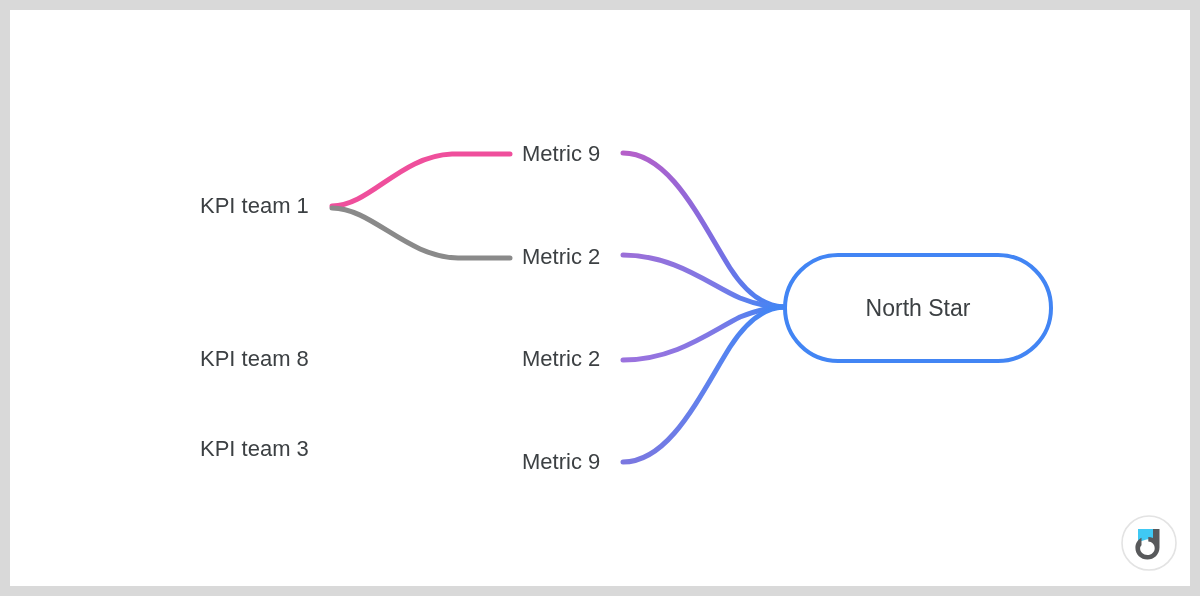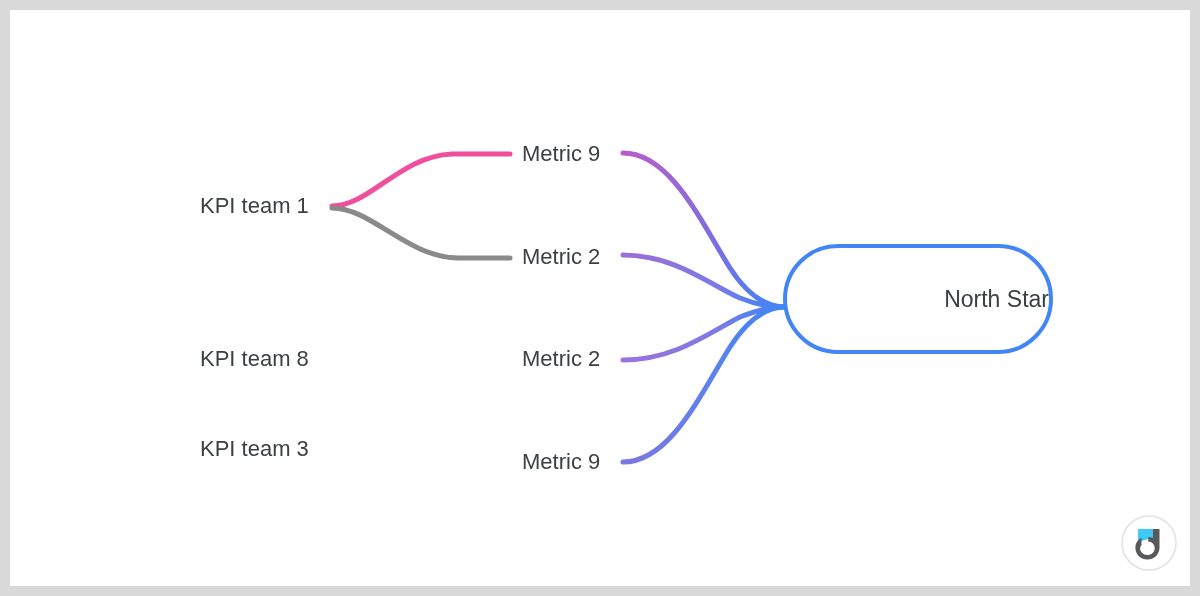--- a/index.html
+++ b/index.html
@@ -35,30 +35,30 @@
     color: #3c4043;
     white-space: nowrap;
     line-height: 1;
   }
   .kpi-label { text-align: right; }
   .metric-label { text-align: left; }
 
   #northstar-box {
     position: absolute;
     left: 773px;
-    top: 234px;
+    top: 243px;
     width: 270px;
     height: 110px;
     box-sizing: border-box;
     border: 4px solid #4285f4;
     border-radius: 56px;
     background: #ffffff;
     display: flex;
     align-items: center;
-    justify-content: flex-end;
+    justify-content: center;
   }
   #northstar-text {
     font-family: "Liberation Sans", sans-serif;
     font-size: 23px;
     color: #3c4043;
     white-space: nowrap;
   }
 
   #logo {
     position: absolute;

